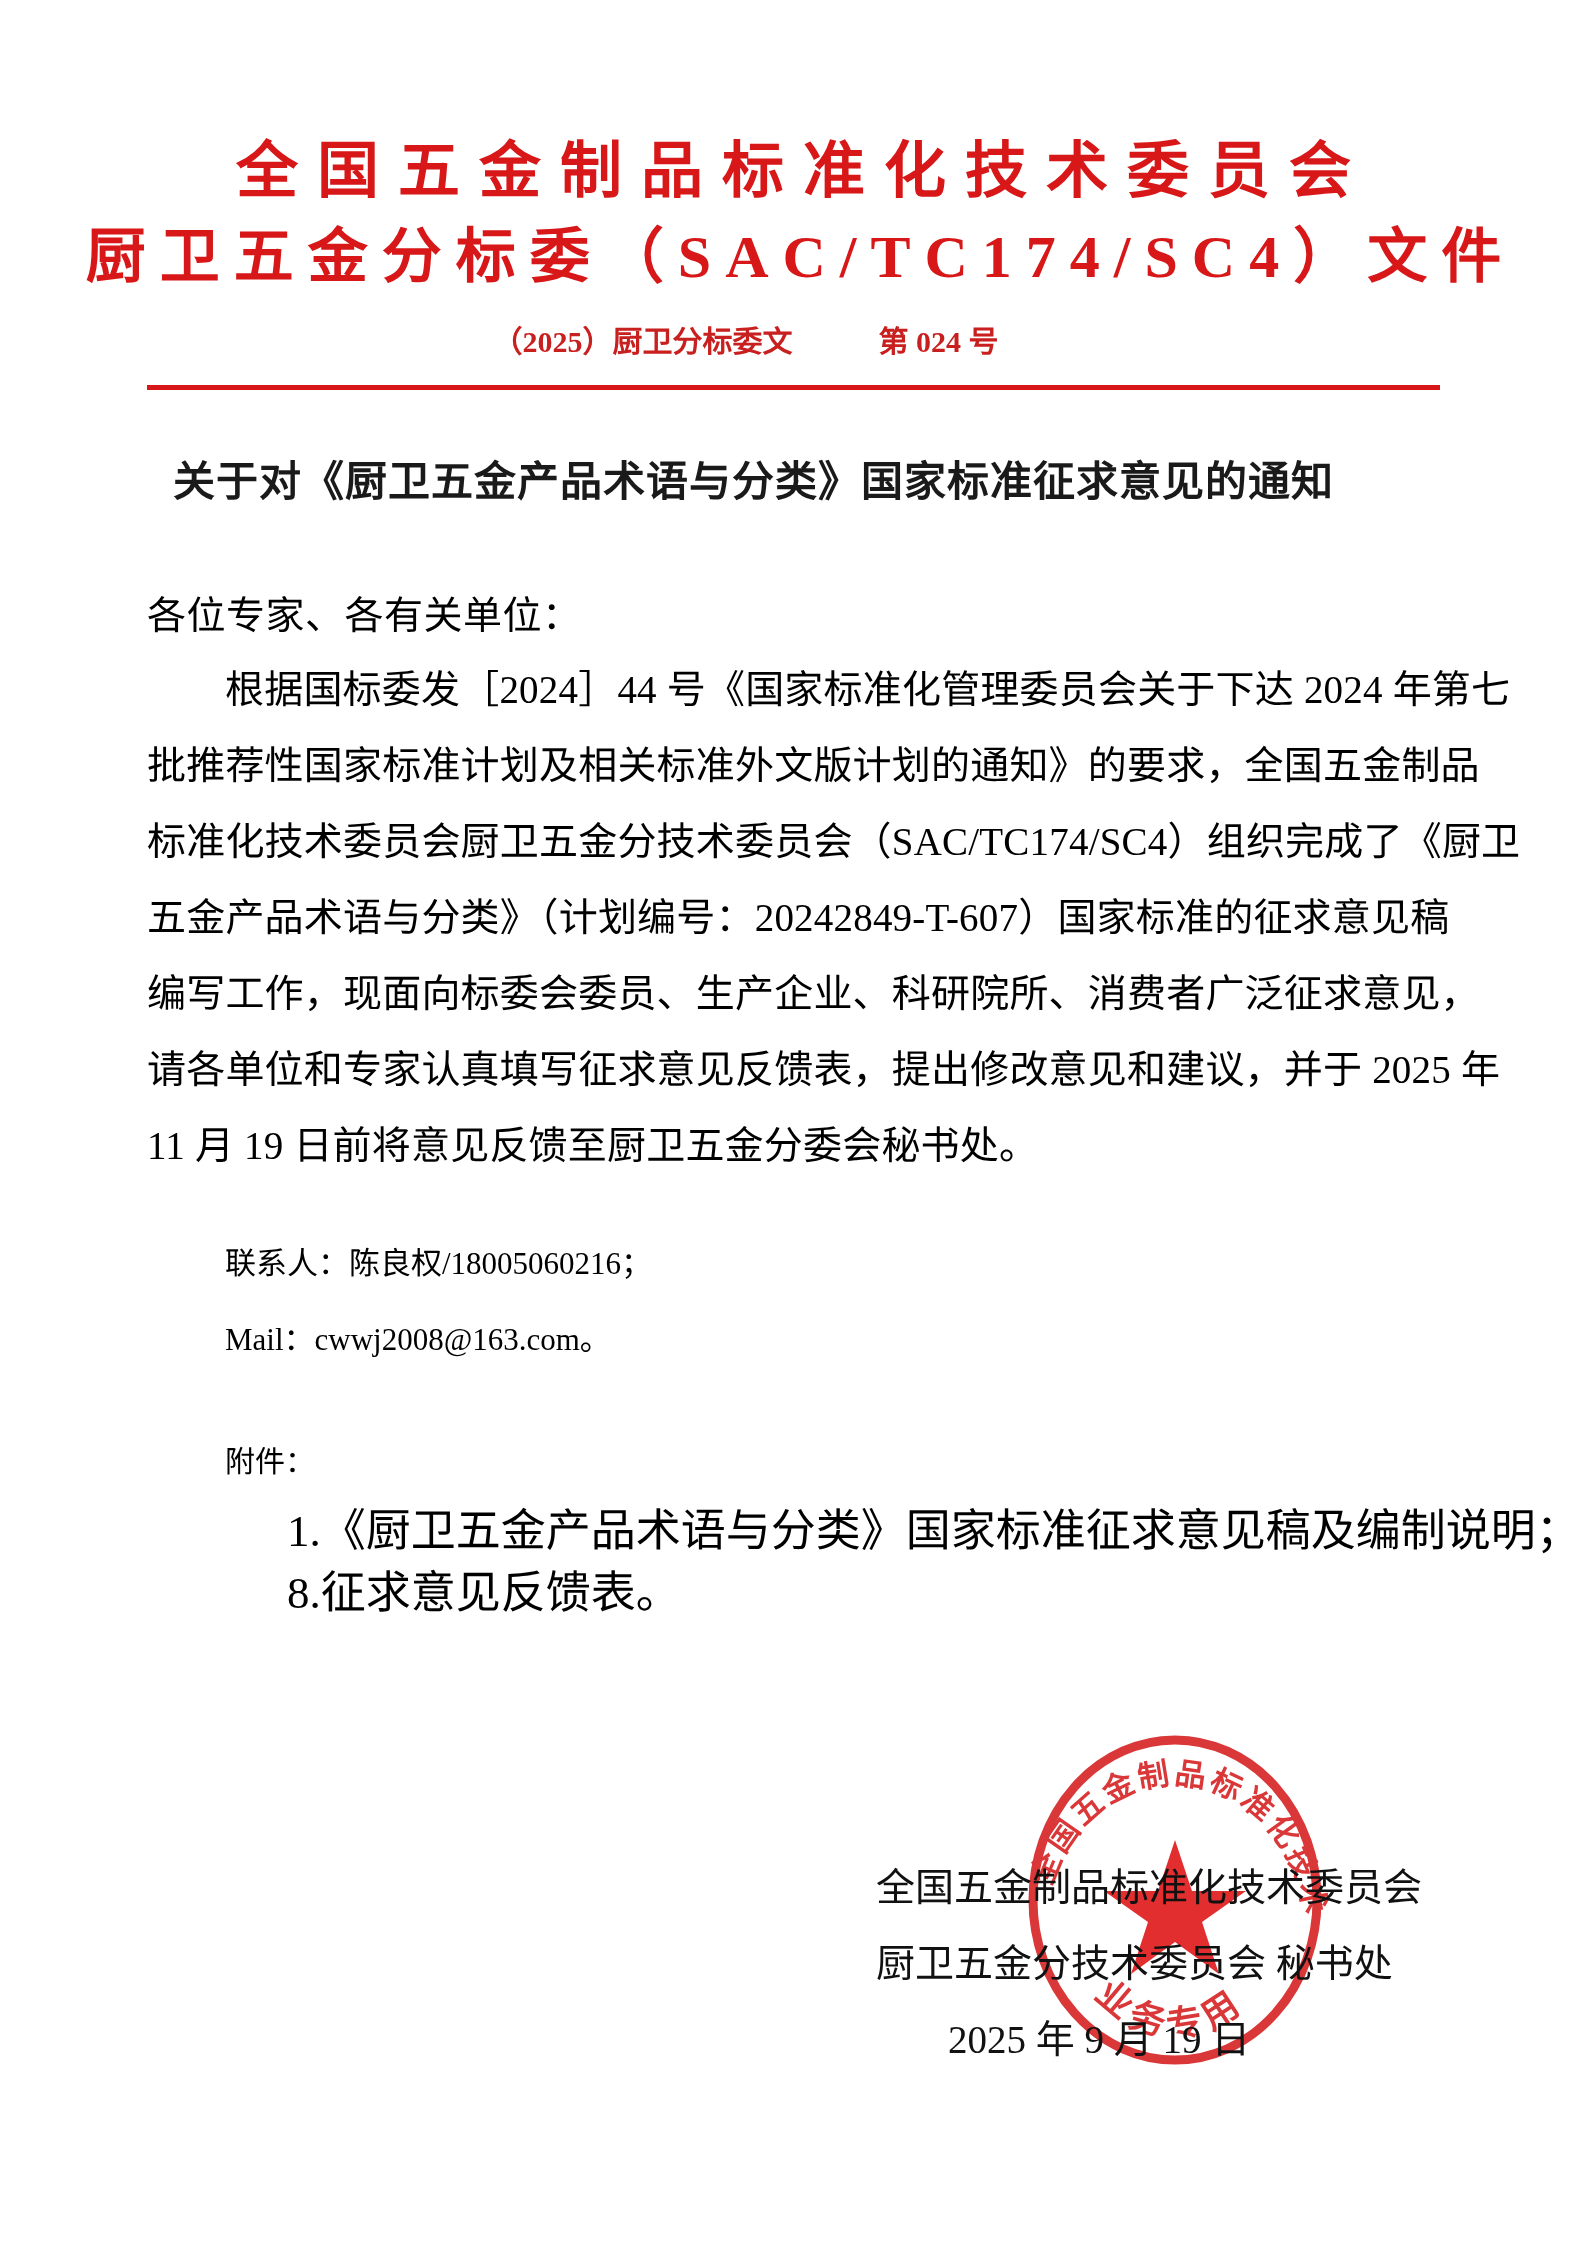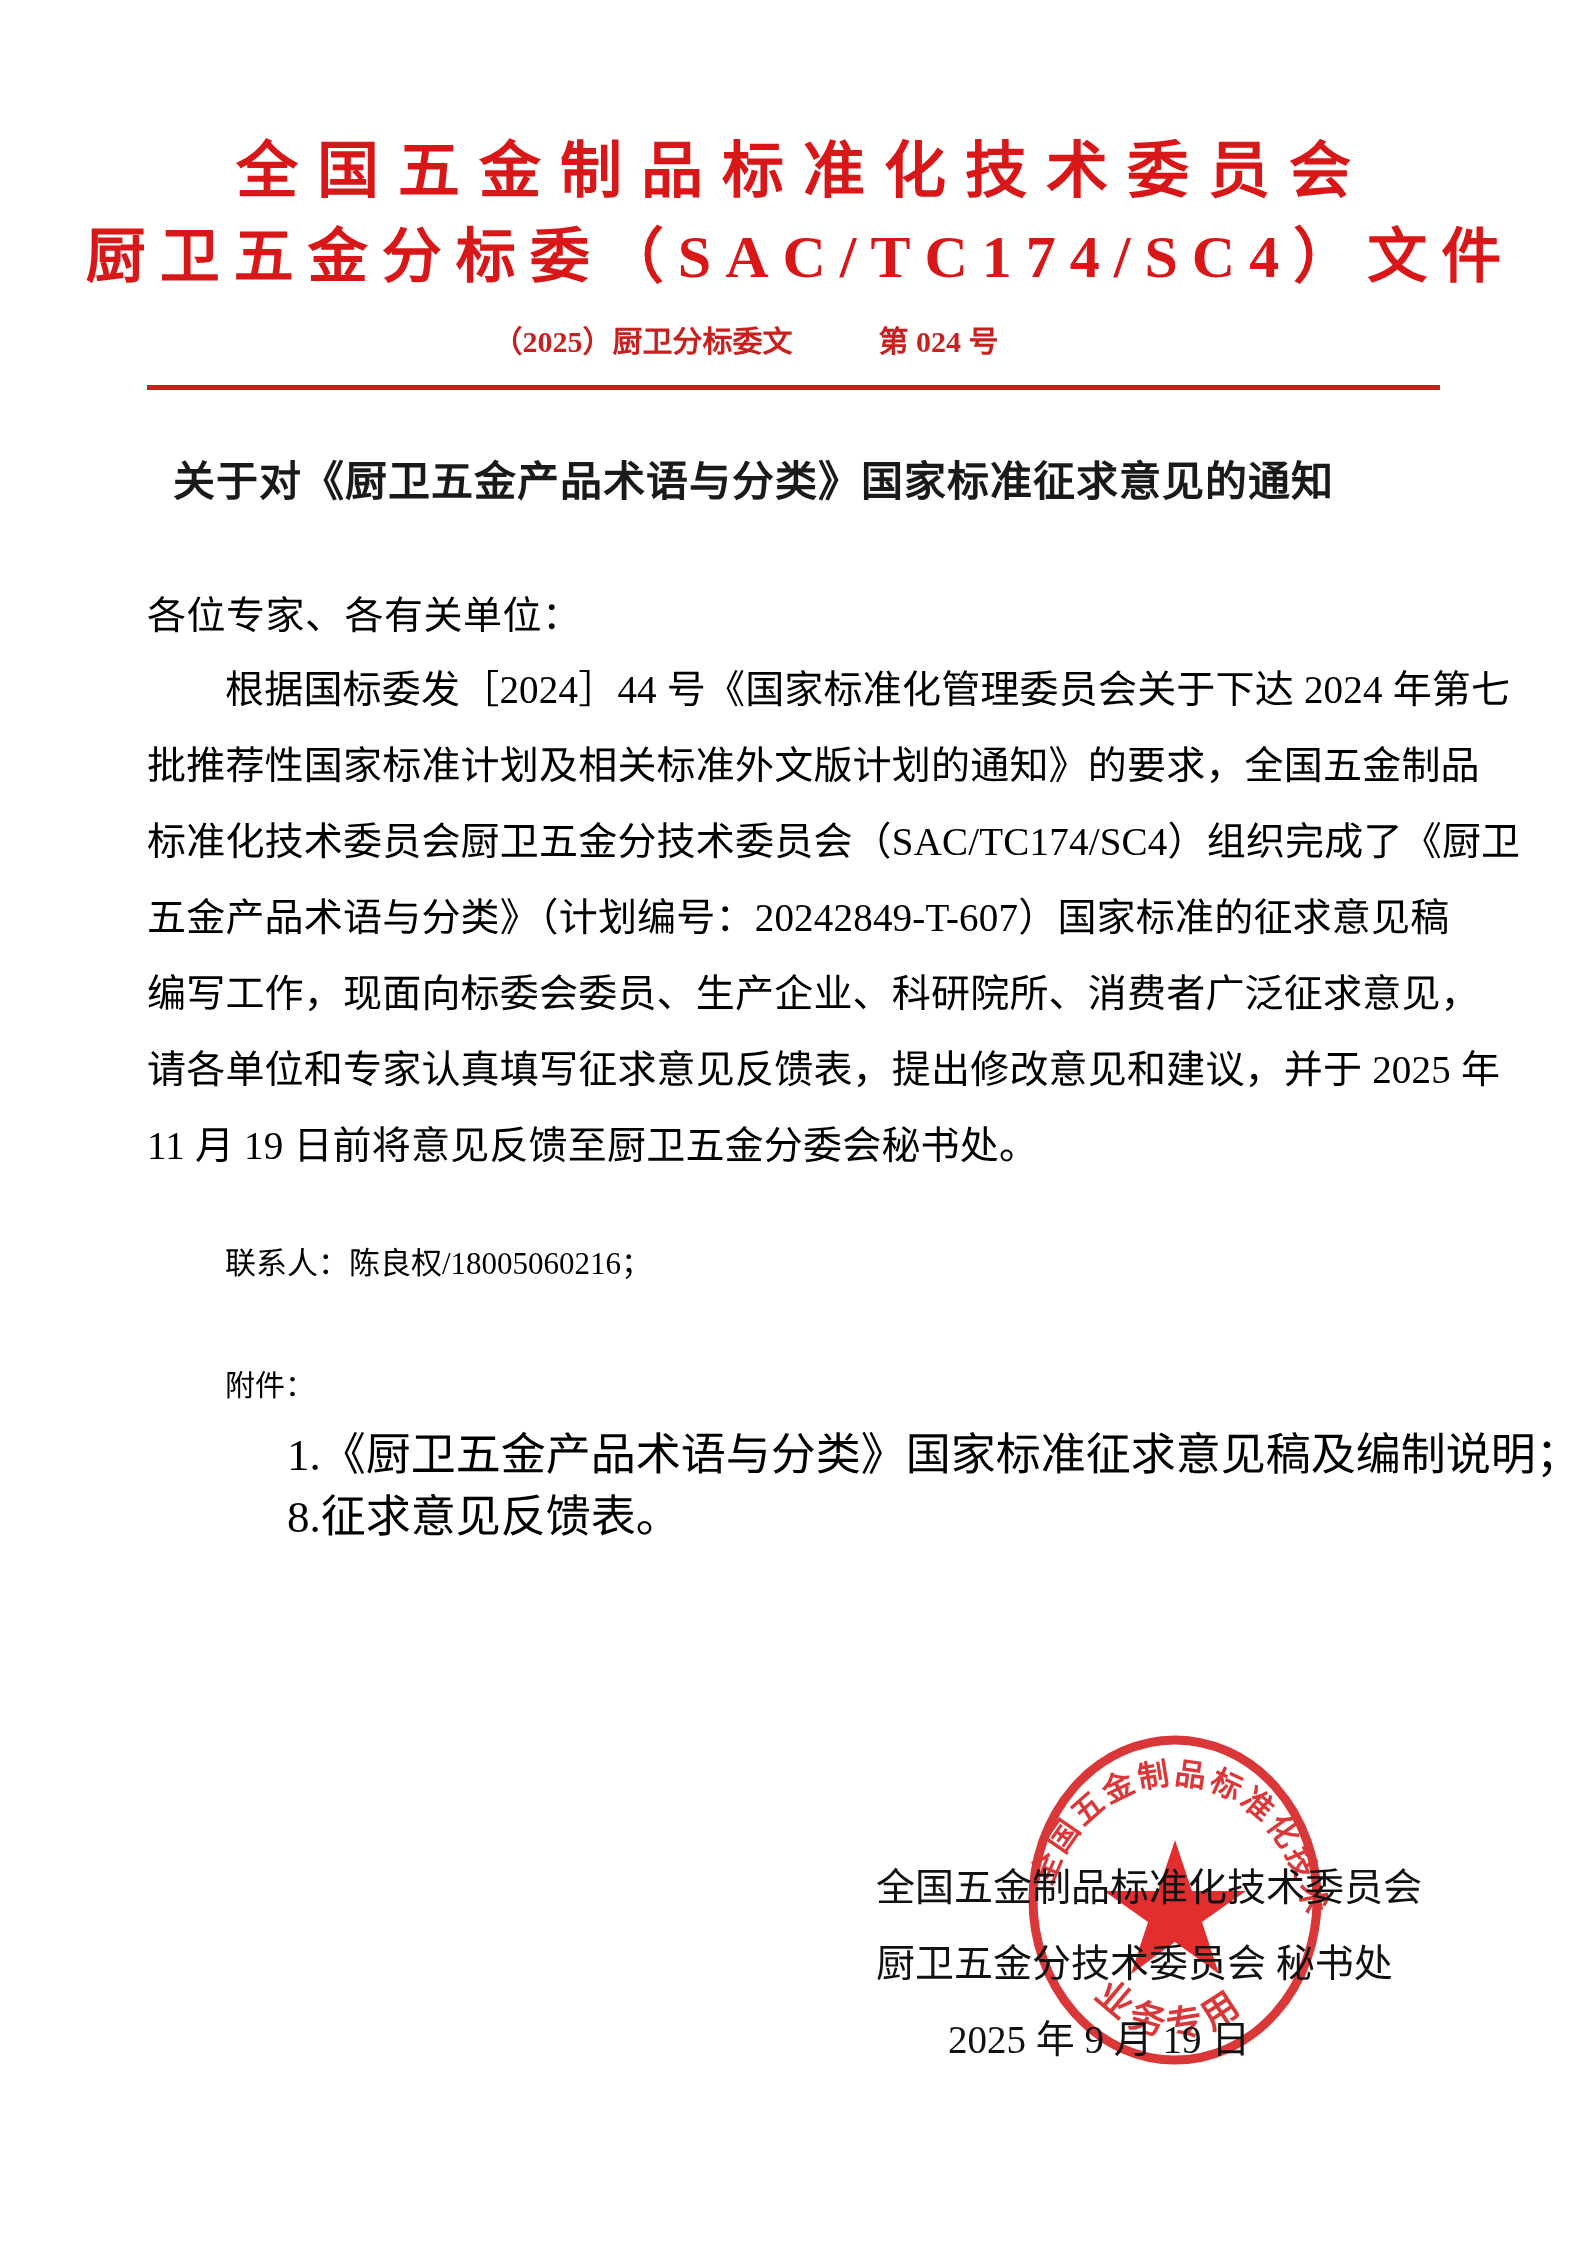--- a/index.html
+++ b/index.html
@@ -198,20 +198,21 @@
       <span class="para-line">批推荐性国家标准计划及相关标准外文版计划的通知》的要求，全国五金制品</span>
       <span class="para-line">标准化技术委员会厨卫五金分技术委员会（SAC/TC174/SC4）组织完成了《厨卫</span>
       <span class="para-line">五金产品术语与分类》（计划编号：20242849-T-607）国家标准的征求意见稿</span>
       <span class="para-line">编写工作，现面向标委会委员、生产企业、科研院所、消费者广泛征求意见，</span>
       <span class="para-line">请各单位和专家认真填写征求意见反馈表，提出修改意见和建议，并于 2025 年</span>
       <span class="para-line">11 月 19 日前将意见反馈至厨卫五金分委会秘书处。</span>
     </div>
 
     <div class="contact-block">
       <div class="contact-line">联系人：陈良权/18005060216；</div>
+      <div class="contact-line">Mail：cwwj2008@163.com。</div>
     </div>
 
     <div class="attach-block">
       <div class="attach-heading">附件：</div>
       <div class="attach-item">1.《厨卫五金产品术语与分类》国家标准征求意见稿及编制说明；</div>
       <div class="attach-item">8.征求意见反馈表。</div>
     </div>
 
   </div>
 

